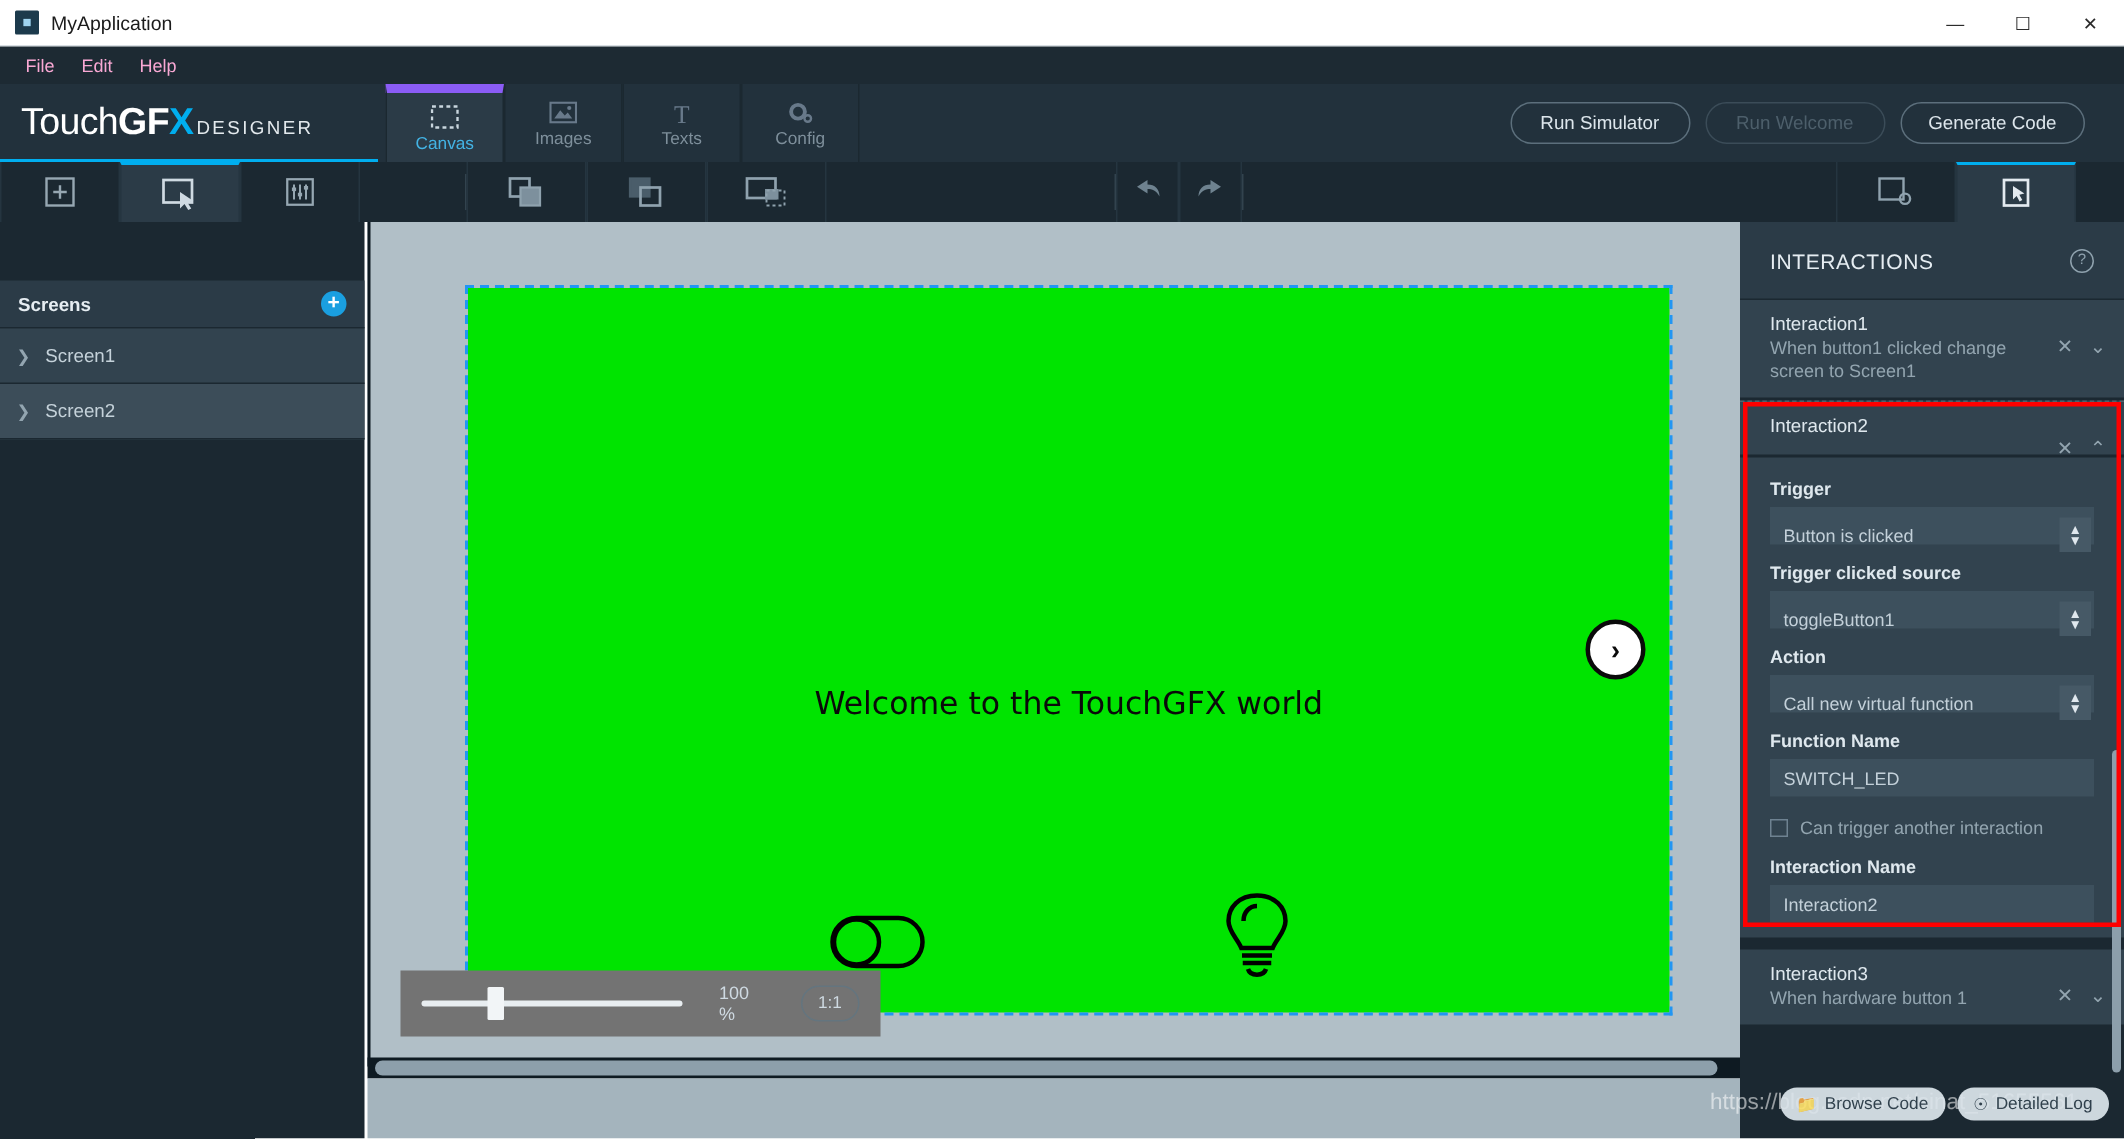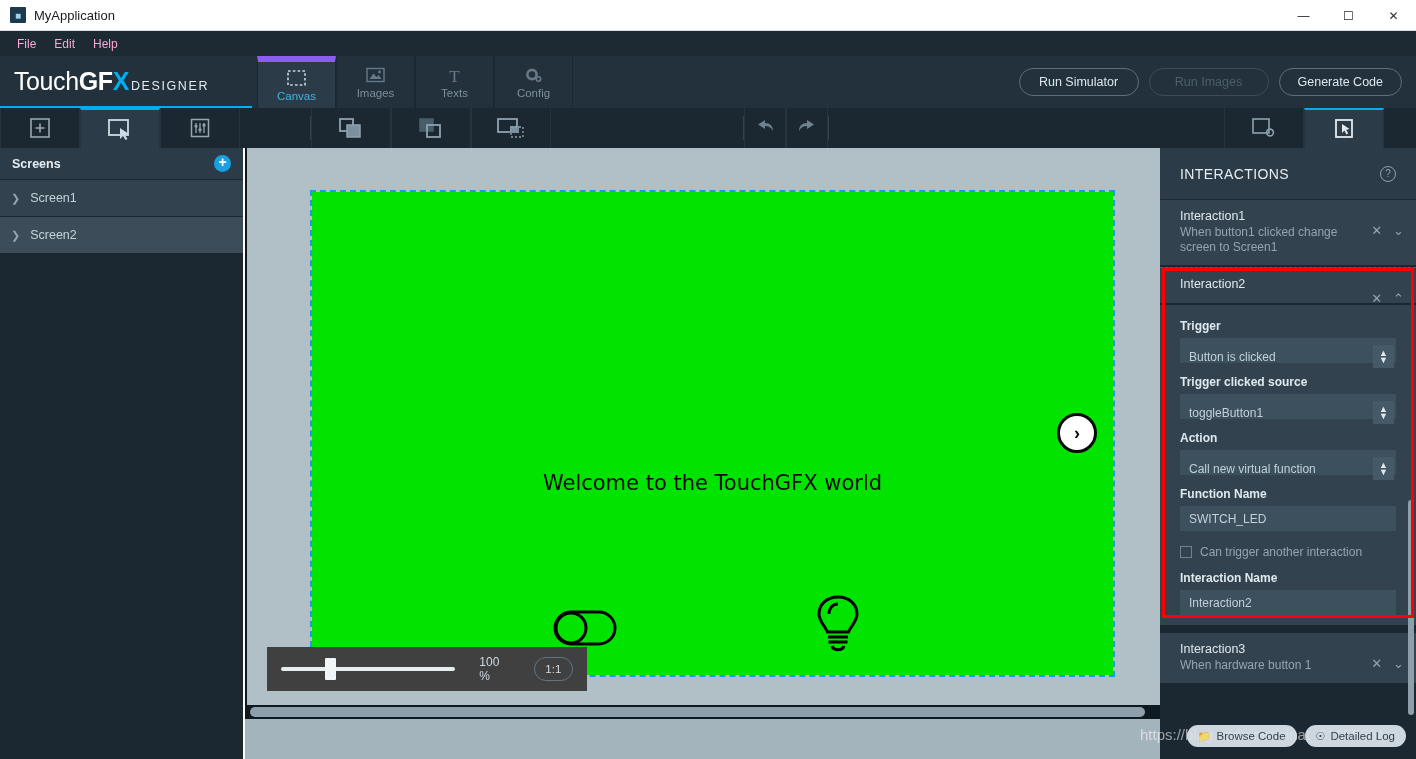--- a/index.html
+++ b/index.html
@@ -66,21 +66,21 @@
     align-items: center; justify-content: center; gap: 2px;
     border-left: 1px solid #1b2830; border-right: 1px solid #1b2830;
     color: #7e8f9b; font-size: 11.5px;
   }
   .toptab .ticon { height: 19px; display: flex; align-items: center; justify-content: center; }
   .toptab.active {
     background: #2b3b47; color: #43b3e4; border-top: 6px solid #8b5cf6;
   }
   .toptab.active .ticon svg { stroke: #c9d6de; }
 
-  .topactions { position: absolute; right: 14px; top: 0; height: 52px; display: flex; align-items: center; gap: 10px; }
+  .topactions { position: absolute; right: 26px; top: 0; height: 52px; display: flex; align-items: center; gap: 10px; }
   .pill {
     height: 28px; min-width: 120px; padding: 0 18px;
     border: 1px solid #5c6f7c; border-radius: 14px;
     display: flex; align-items: center; justify-content: center;
     color: #dde6ec; font-size: 12.5px; background: transparent;
   }
   .pill.disabled { color: #4d5f6b; border-color: #3b4c58; }
 
   
   .toolbar2 {
@@ -98,20 +98,21 @@
 
   
   .leftpanel {
     position: absolute; left: 0; top: 148px; width: 243px; height: 611px;
     background: #1b2831;
   }
   .panel-header {
     height: 32px; background: #2b3b47; display: flex; align-items: center;
     padding: 0 12px; justify-content: space-between;
     border-bottom: 1px solid #1b2831;
+    margin-top: 39px;
   }
   .panel-header .ptitle { font-size: 12.5px; color: #e6edf2; font-weight: bold; }
   .add-circle {
     width: 17px; height: 17px; border-radius: 50%; background: #1a9fe0;
     color: #fff; font-size: 14px; line-height: 15px; text-align: center; font-weight: bold;
   }
   .screen-row {
     height: 37px; display: flex; align-items: center; gap: 10px; padding-left: 11px;
     background: #32434f; border-bottom: 1px solid #1b2831;
     color: #c5d2da; font-size: 12.5px;
@@ -128,35 +129,34 @@
   }
   .device {
     position: absolute; left: 65px; top: 44px; width: 801px; height: 483px;
     background: #00e400;
     outline: 2px dashed #2196f3;
   }
   .dev-text {
     position: absolute; left: 0; top: 265px; width: 100%;
     text-align: center; font-size: 21px; color: #0a0a0a;
     font-family: "DejaVu Sans", sans-serif;
-    margin-top: 14px;
   }
   .arrow-btn {
     position: absolute; right: 16px; top: 221px;
     width: 40px; height: 40px; border-radius: 50%;
     background: #fff; border: 3px solid #0a0a0a;
     display: flex; align-items: center; justify-content: center;
     font-size: 18px; color: #0a0a0a; font-weight: bold;
   }
   .toggle-widget { position: absolute; left: 239px; top: 412px; }
   .bulb-widget { position: absolute; left: 500px; top: 402px; }
 
   .zoombar {
     position: absolute; left: 20px; bottom: 20px; width: 320px; height: 44px;
-    background: #404040; display: flex; align-items: center; padding: 0 14px; gap: 24px;
+    background: #737373; display: flex; align-items: center; padding: 0 14px; gap: 24px;
   }
   .slider { position: relative; width: 196px; height: 4px; background: #e8edf0; border-radius: 2px; }
   .slider .knob {
     position: absolute; left: 44px; top: -9px; width: 11px; height: 22px;
     background: #f2f5f7; border-radius: 1px;
   }
   .zoomval { font-size: 12px; color: #cfdae2; }
   .ratio-btn {
     width: 44px; height: 24px; border: 1px solid #64757f; border-radius: 12px;
     display: flex; align-items: center; justify-content: center;
@@ -296,21 +296,21 @@
             <circle cx="8" cy="7.5" r="4.6" fill="none" stroke="#68798a" stroke-width="2.6"></circle>
             <circle cx="14.5" cy="12" r="2.2" fill="none" stroke="#68798a" stroke-width="1.6"></circle>
           </svg>
         </span>
         <span>Config</span>
       </div>
     </div>
 
     <div class="topactions">
       <div class="pill">Run Simulator</div>
-      <div class="pill disabled">Run Images</div>
+      <div class="pill disabled">Run Welcome</div>
       <div class="pill">Generate Code</div>
     </div>
   </div>
 
   <div class="toolbar2">
     <div class="tb-cell">
       <span class="tb-ico">
         <svg width="22" height="22" viewBox="0 0 22 22">
             <rect x="2" y="2" width="18" height="18" fill="none" stroke="#96a7b2" stroke-width="1.6"></rect>
             <path d="M11 6.5v9M6.5 11h9" stroke="#96a7b2" stroke-width="1.6"></path>

